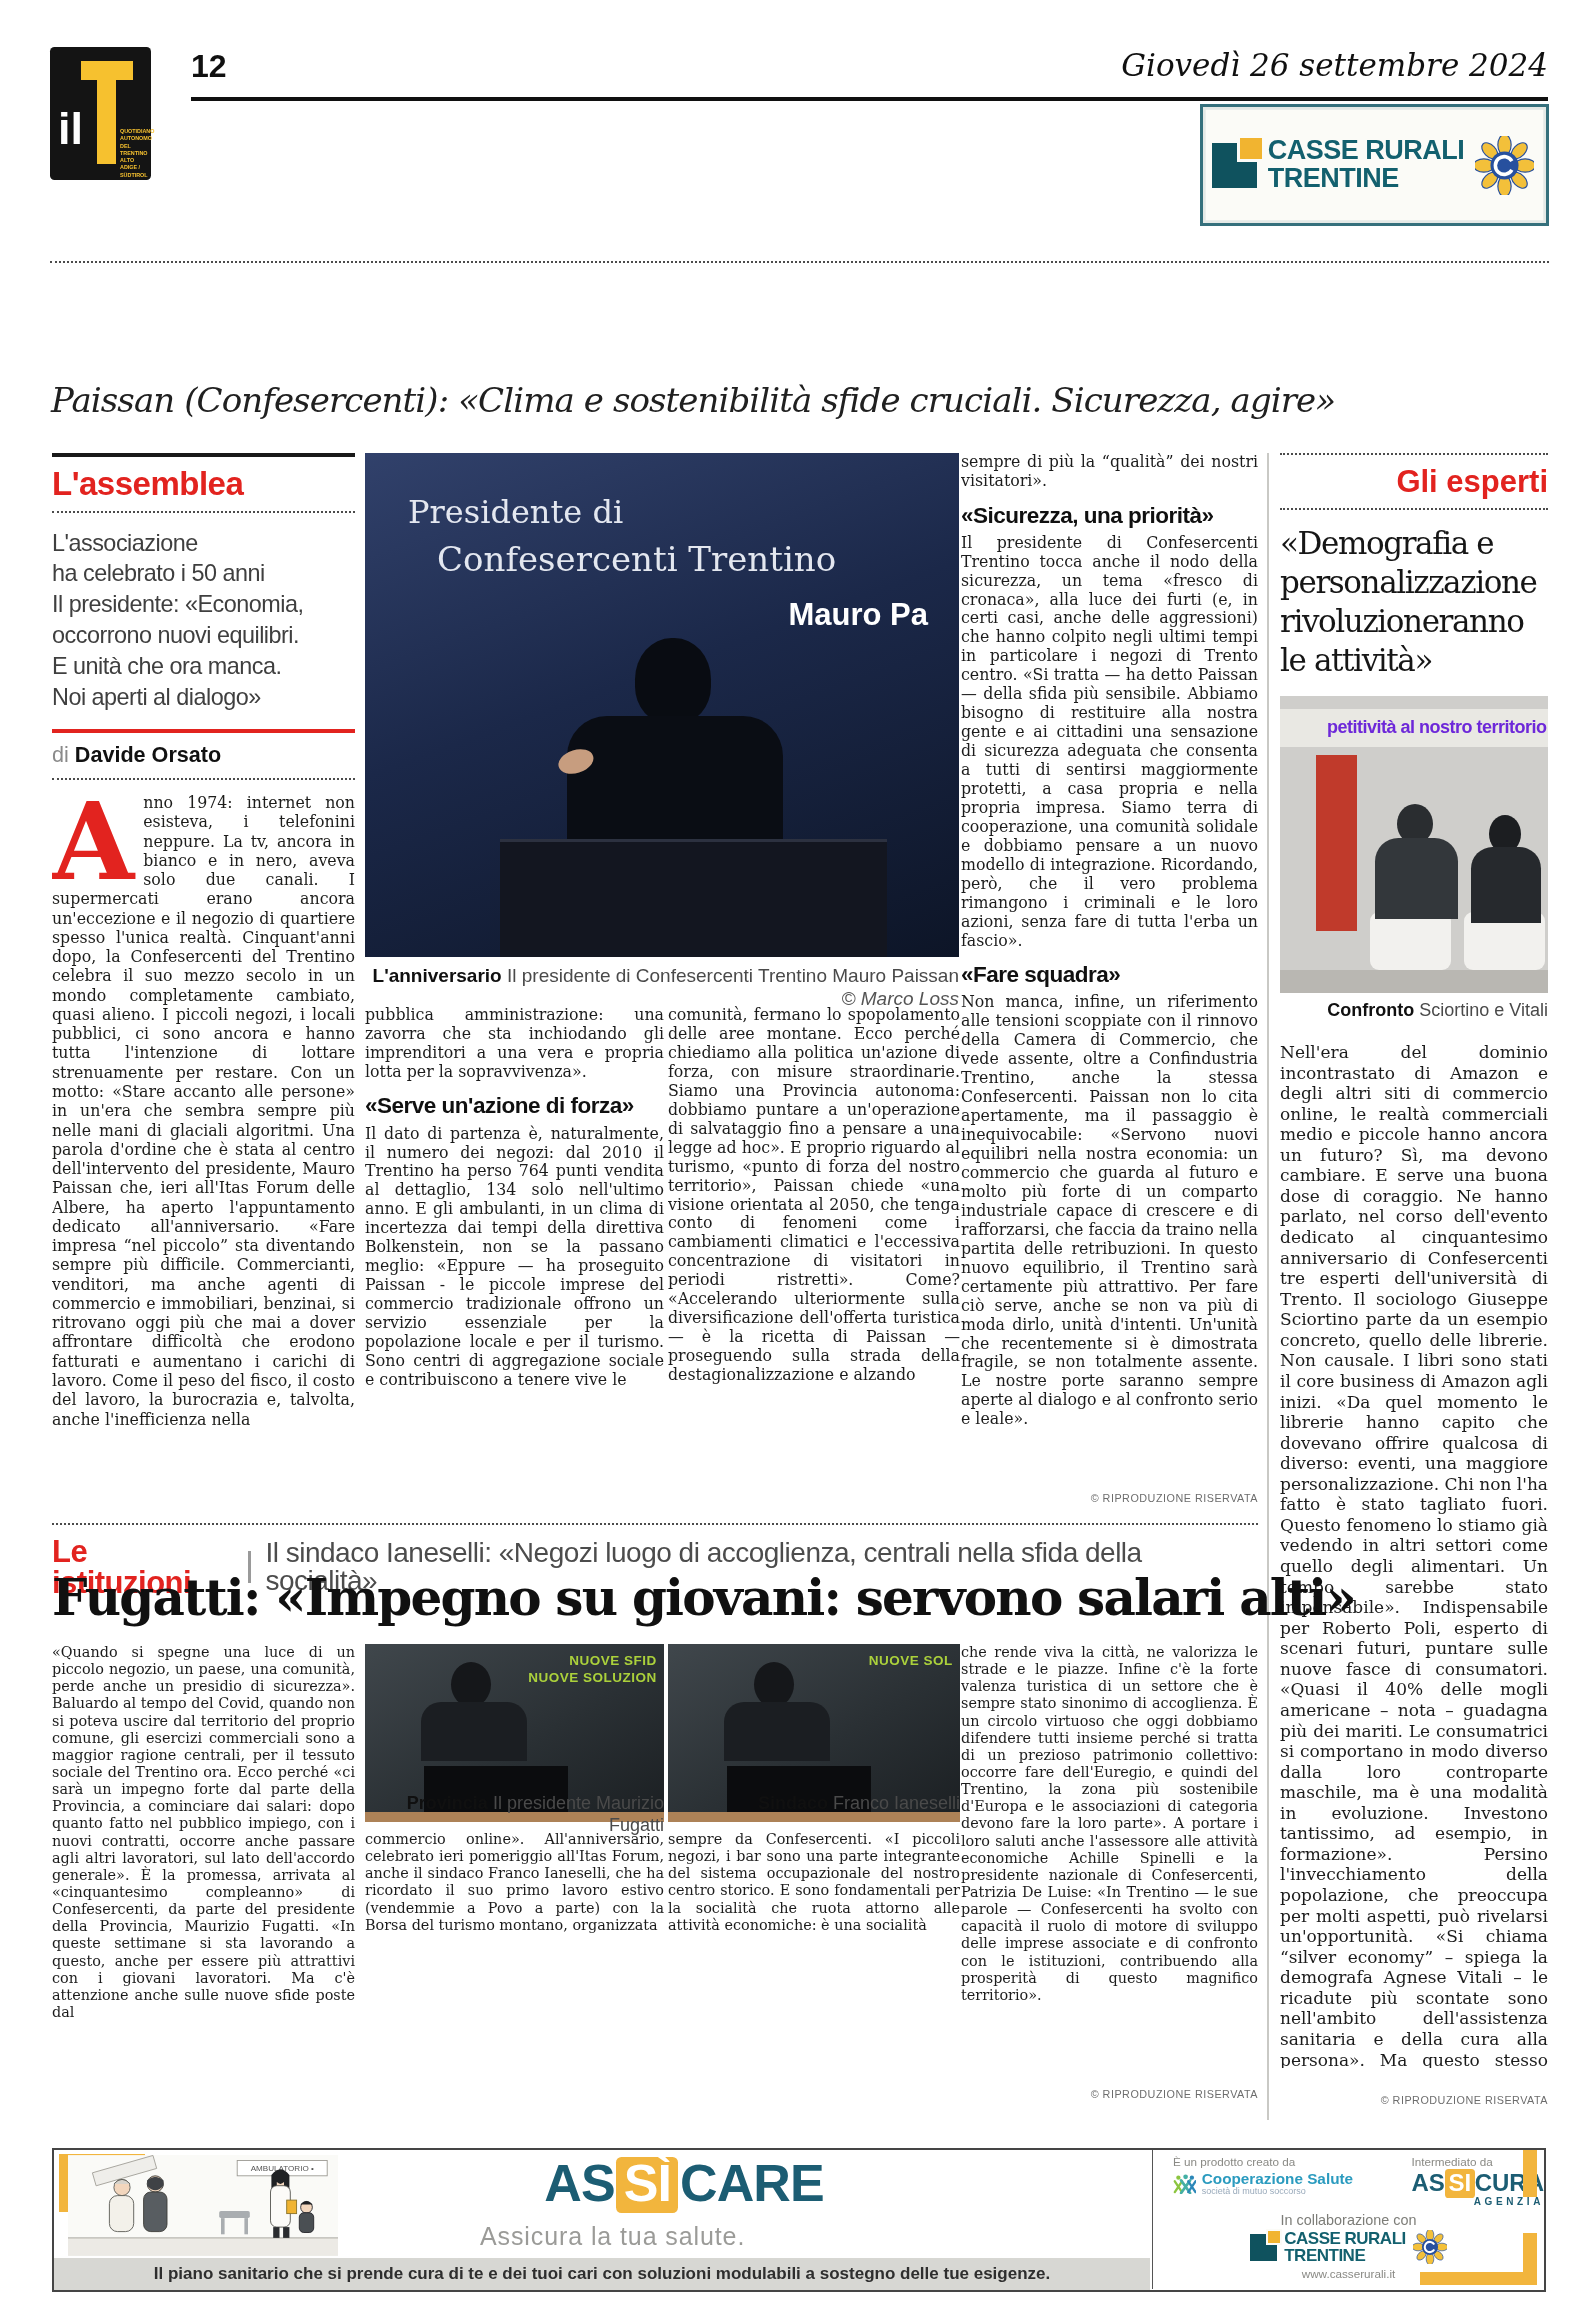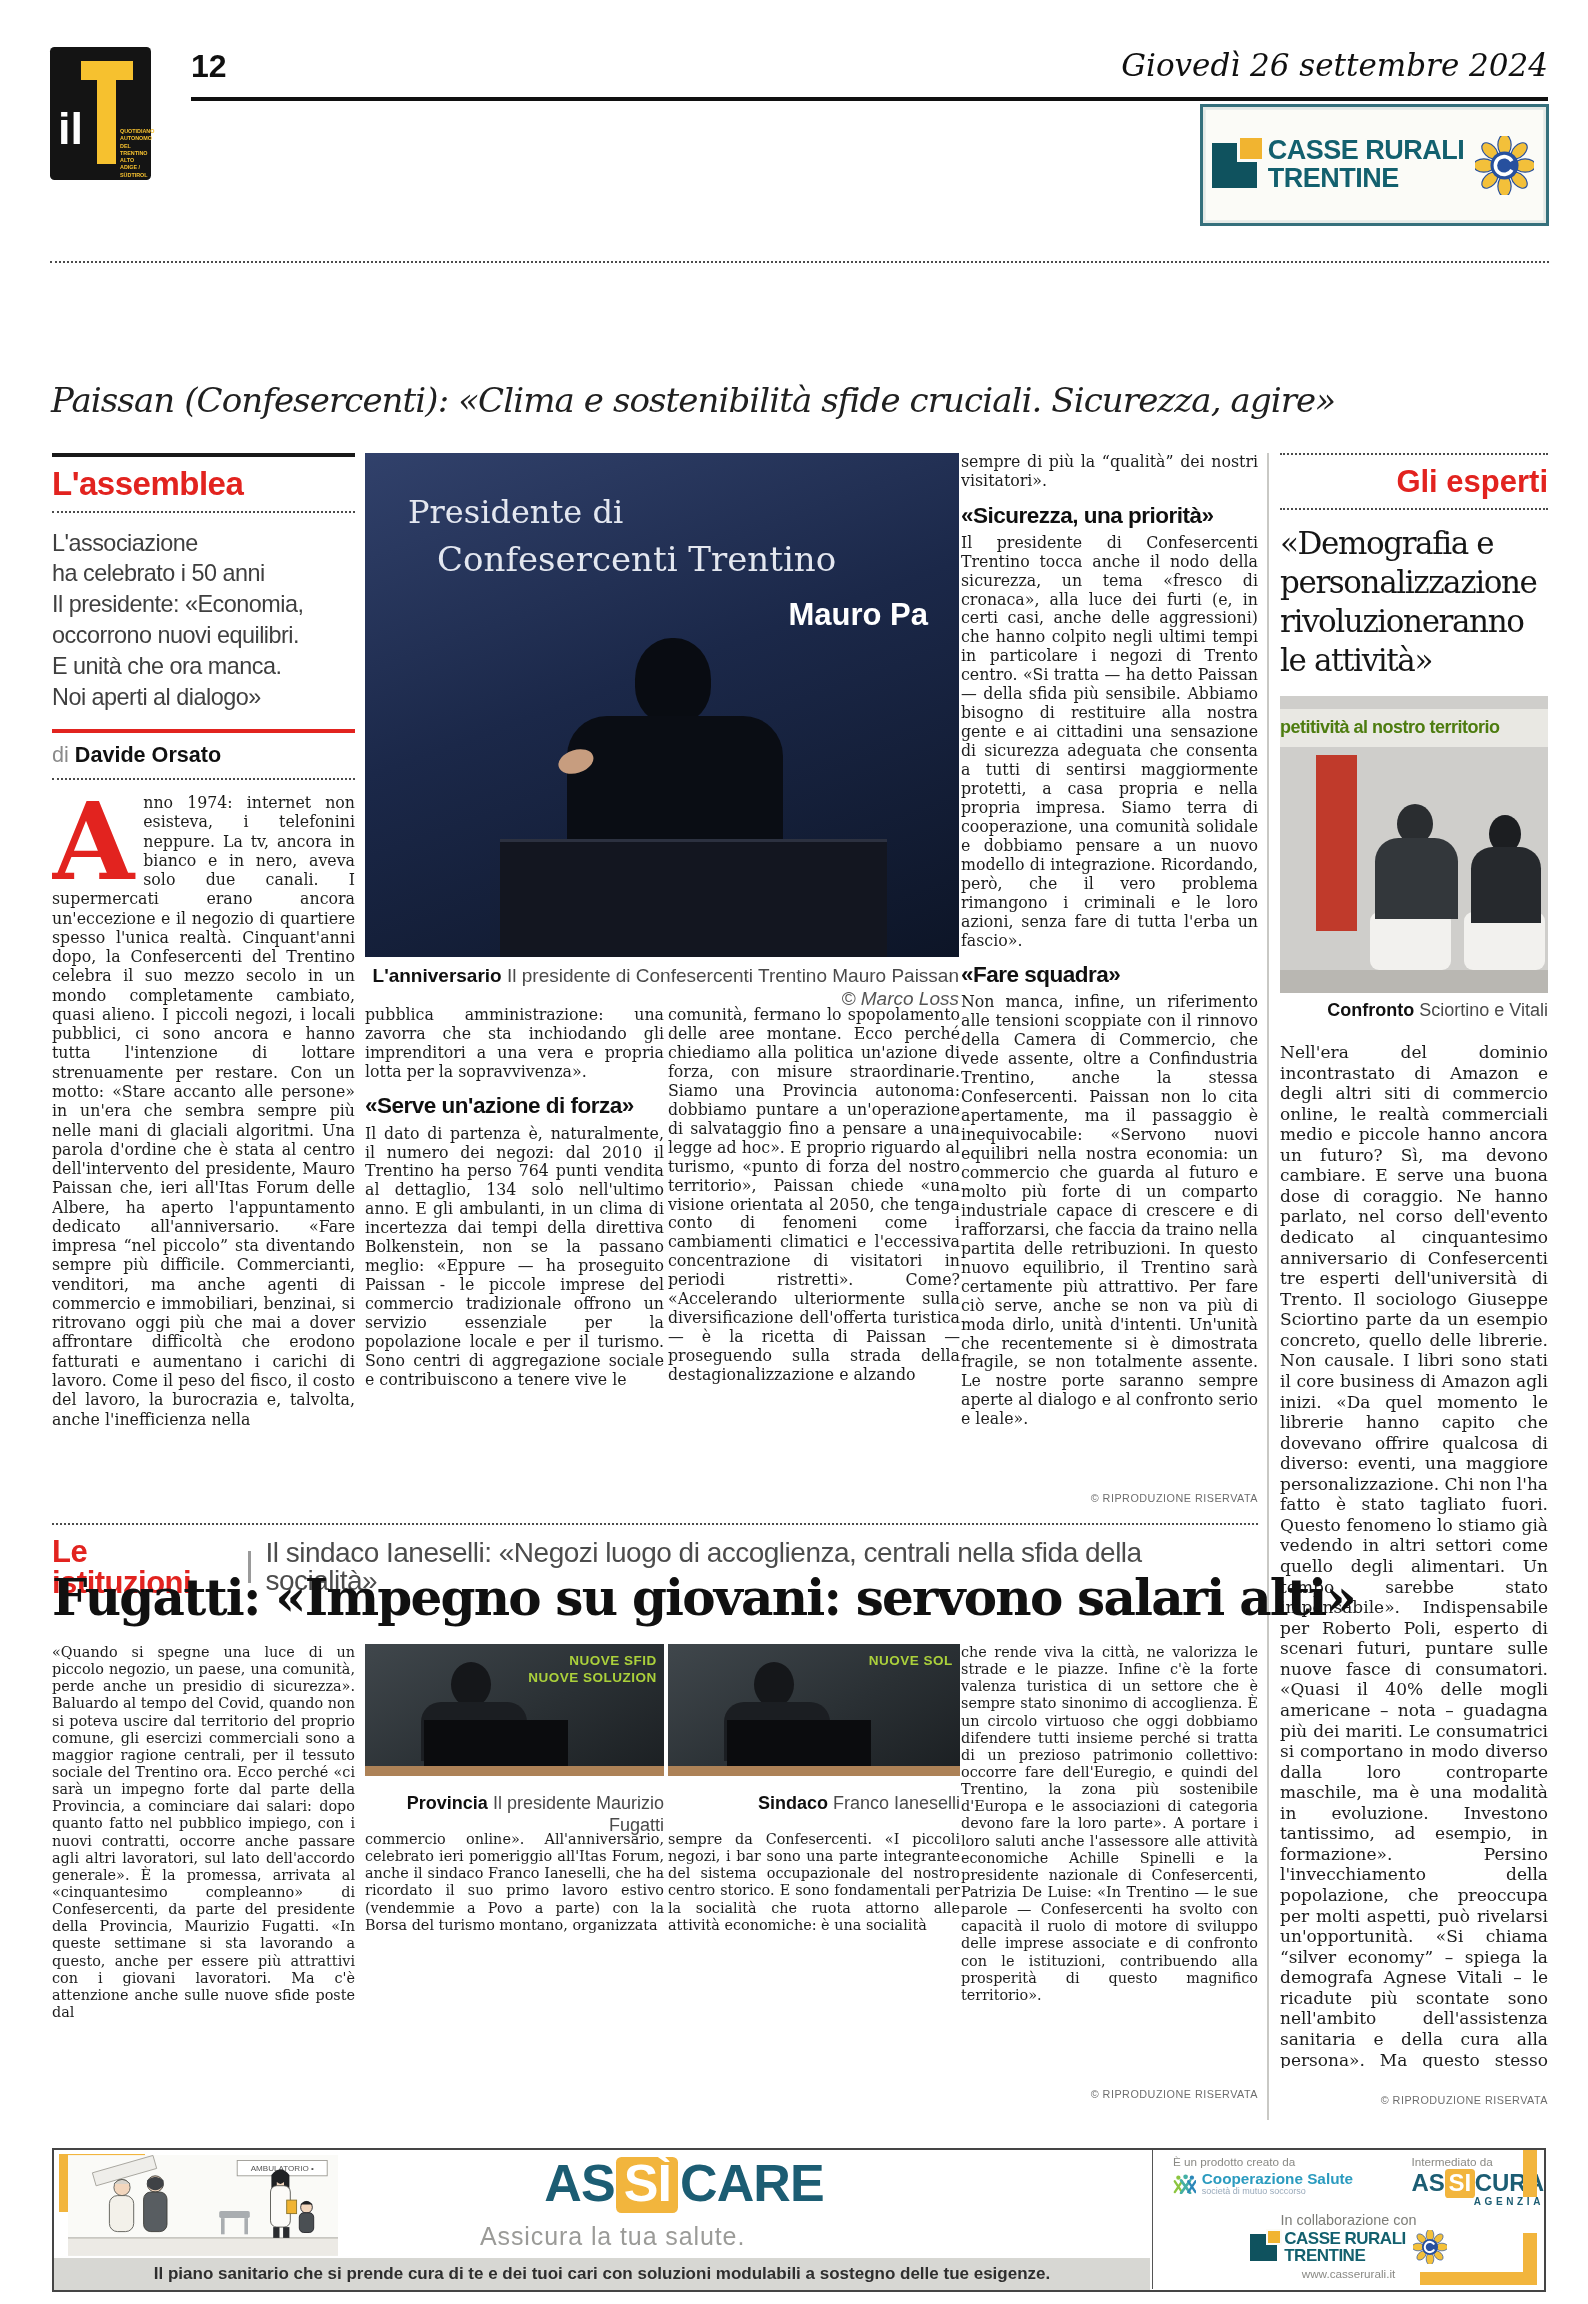--- a/index.html
+++ b/index.html
@@ -67,21 +67,21 @@
   .colp{font:15.8px/1.2 "DejaVu Serif",serif;margin:0 0 5.4px;}
   #col4-copy{left:961px;top:1492px;width:297px;}
 
   
   #vdiv{left:1267px;top:453px;width:1.8px;height:1667px;background:#c9c9c5;}
   #sidebar{left:1280px;top:453px;width:268px;}
   .sb-kicker{font:bold 31px/1 "Liberation Sans",sans-serif;color:#e2231f;margin:10.8px 0 10.8px;text-align:right;}
   .sb-intro{font:31px/1.26 "DejaVu Serif",serif;color:#161616;letter-spacing:-1.4px;margin:14.4px 0 16px;}
   #photo-sb{position:relative;width:268px;height:297px;background:#cfcecb;overflow:hidden;}
   .sbp-top{position:absolute;top:12.6px;left:0;right:0;height:38px;background:#e9e8e3;display:flex;align-items:center;
-           font:bold 18px "Liberation Sans",sans-serif;color:#4d7c0f;letter-spacing:-0.5px;}
+           font:bold 18px "Liberation Sans",sans-serif;color:#6d28d9;padding-left:47px;letter-spacing:-0.5px;}
   .sbp-banner{position:absolute;left:36px;top:59px;width:41px;height:176px;background:#c03a2b;}
   .sbp-fig1-h{position:absolute;left:117px;top:108px;width:36px;height:40px;background:#2a2d30;border-radius:50%;}
   .sbp-fig1-b{position:absolute;left:95px;top:142px;width:83px;height:81px;background:#33373b;border-radius:23.4px 23.4px 0 0;}
   .sbp-fig2-h{position:absolute;left:209px;top:119px;width:32px;height:38px;background:#1c1e21;border-radius:50%;}
   .sbp-fig2-b{position:absolute;left:191px;top:151px;width:70px;height:76px;background:#26292d;border-radius:21.6px 21.6px 0 0;}
   .sbp-chair{position:absolute;bottom:23.4px;width:81px;height:58px;background:#f2f1ee;border-radius:9px;}
   .sbp-floor{position:absolute;left:0;right:0;bottom:0;height:23.4px;background:#b9b7b2;}
   #sb-caption{width:268px;text-align:right;font:18px/1.2 "Liberation Sans",sans-serif;color:#4a4a4a;margin-top:7.2px;}
   #sb-body{font:17px/1.21 "DejaVu Serif",serif;height:1026px;overflow:hidden;margin-top:20px;}
   #sb-copy{left:1280px;top:2094px;width:268px;}
@@ -91,21 +91,21 @@
   #f-kicker{left:52px;top:1536px;width:1206px;display:flex;align-items:center;}
   .f-kick-label{font:bold 31px/1 "Liberation Sans",sans-serif;color:#e2231f;letter-spacing:-0.5px;}
   .f-kick-div{width:2.7px;height:32px;background:#9a9a9a;margin:0 14.4px;}
   .f-kick-sub{font:28px/1 "Liberation Sans",sans-serif;color:#4c4c4c;letter-spacing:-0.5px;}
   #f-headline{left:52px;top:1573px;width:1206px;font:bold 50px/1 "DejaVu Serif",serif;color:#101010;
               letter-spacing:-1.8px;white-space:nowrap;}
   #f-col1{left:52px;top:1644px;width:303px;height:472px;overflow:hidden;}
   #f-col4{left:961px;top:1644px;width:297px;height:439px;overflow:hidden;}
   .ftext{font:14.4px/1.19 "DejaVu Serif",serif;}
   #f-col4-copy{left:961px;top:2088px;width:297px;}
-  .photo-f{position:absolute;width:299px;height:132px;overflow:hidden;
+  .photo-f{position:absolute;width:299px;height:178px;overflow:hidden;
            background:linear-gradient(150deg,#40474c 0%,#2a3034 55%,#1b1f22 100%);}
   #photo-f1{left:365px;top:1644px;}
   #photo-f2{left:668px;top:1644px;width:292px;}
   .pf-screen{position:absolute;right:7.2px;top:9px;text-align:right;font:bold 13.5px/1.25 "Liberation Sans",sans-serif;
              color:#b9e23c;letter-spacing:0.5px;opacity:.9;}
   .pf-head{position:absolute;left:86px;top:18px;width:40px;height:45px;background:#15171a;border-radius:50%;}
   .pf-body{position:absolute;left:56px;top:58px;width:106px;height:59px;background:#1b1e22;border-radius:20px 20px 0 0;}
   .pf-podium{position:absolute;left:59px;bottom:9px;width:144px;height:47px;background:#0b0c0e;}
   .pf-floor{position:absolute;left:0;right:0;bottom:0;height:10px;background:#ad8257;}
   .f-cap{position:absolute;text-align:right;font:18px/1.2 "Liberation Sans",sans-serif;color:#4a4a4a;}

